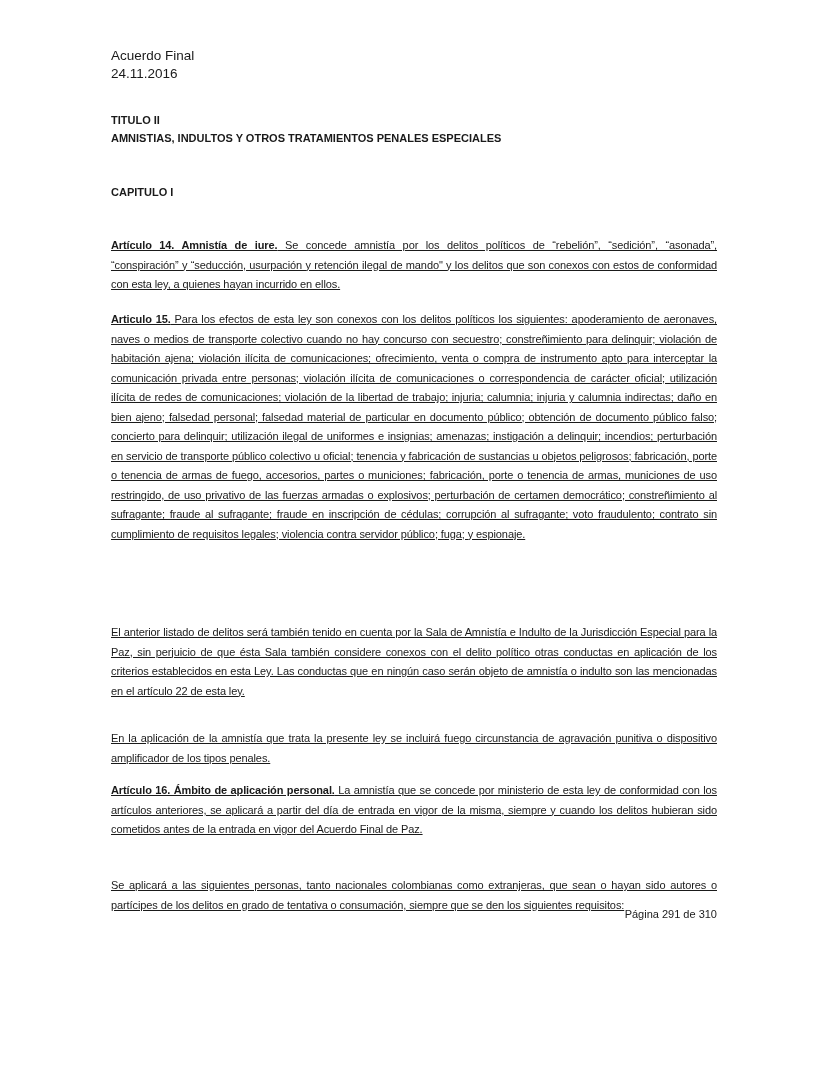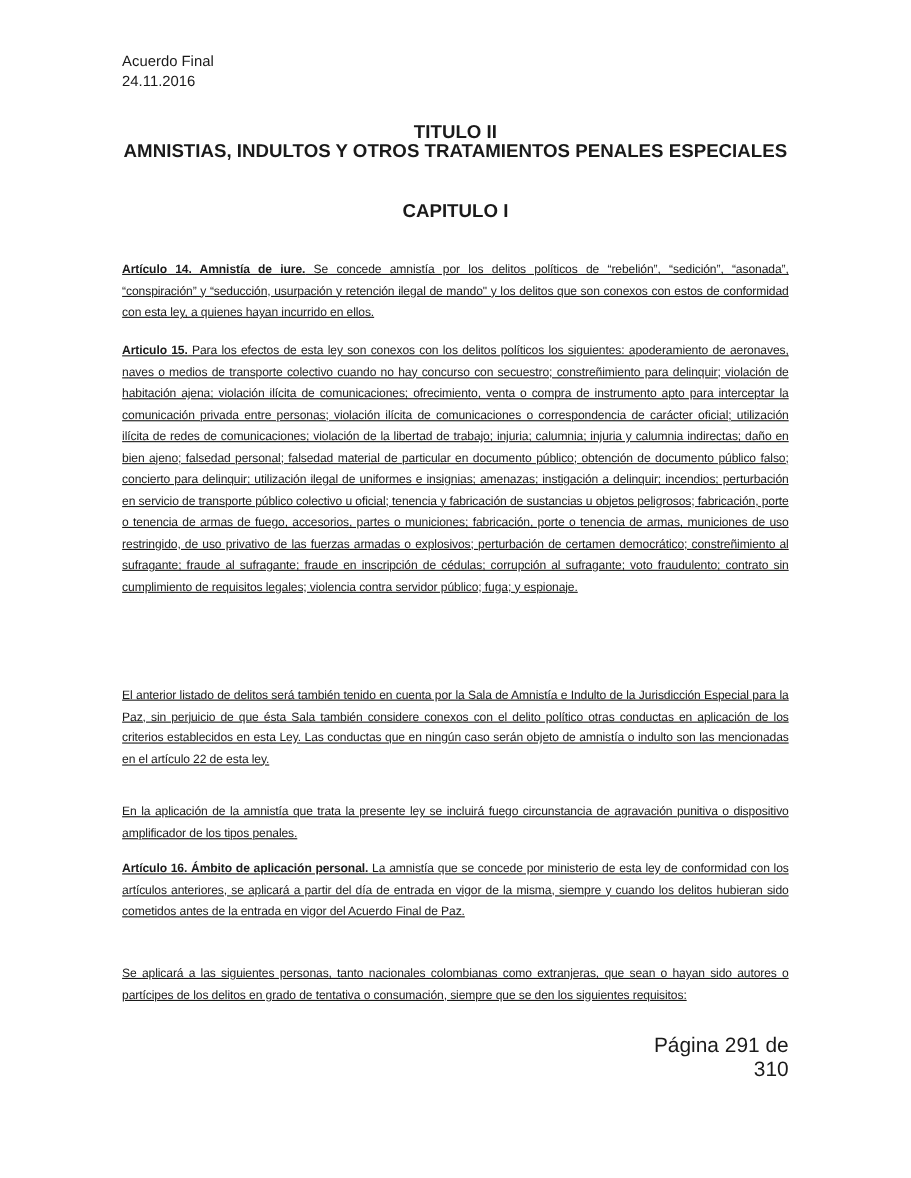--- a/index.html
+++ b/index.html
@@ -1,25 +1,25 @@
 <!DOCTYPE html>
 <html><head>
 <meta charset="utf-8">
 <style>
   html, body { margin: 0; padding: 0; background: #ffffff; }
   body { width: 828px; height: 1071px; position: relative; overflow: hidden;
          font-family: "Liberation Sans", "DejaVu Sans", sans-serif; color: #1a1a1a; }
   .page { position: absolute; left: 0; top: 0; width: 828px; height: 1071px; border-radius: 22px; }
   .header { position: absolute; left: 111px; top: 47px; font-size: 13.5px; line-height: 18px; }
-  .center { position: absolute; left: 111px; width: 606px; text-align: center;
-            font-weight: bold; font-size: 17px; line-height: 18px; }
+  .center { position: absolute; left: 111px; width: 606px; text-align: left;
+            font-weight: bold; font-size: 11px; line-height: 18px; }
   .para { position: absolute; left: 111px; width: 606px; font-size: 11px; line-height: 19.5px;
           text-align: justify; letter-spacing: -0.1px; text-decoration: underline; }
   .para b { font-weight: bold; }
-  .footer { position: absolute; left: 560px; width: 157px; top: 940px; text-align: right; font-size: 19px; }
+  .footer { position: absolute; left: 560px; width: 157px; top: 908px; text-align: right; font-size: 11px; }
 </style>
 </head>
 <body>
 
 <div class="page">
 
   <div class="header">
     <div>Acuerdo Final</div>
     <div>24.11.2016</div>
   </div>

